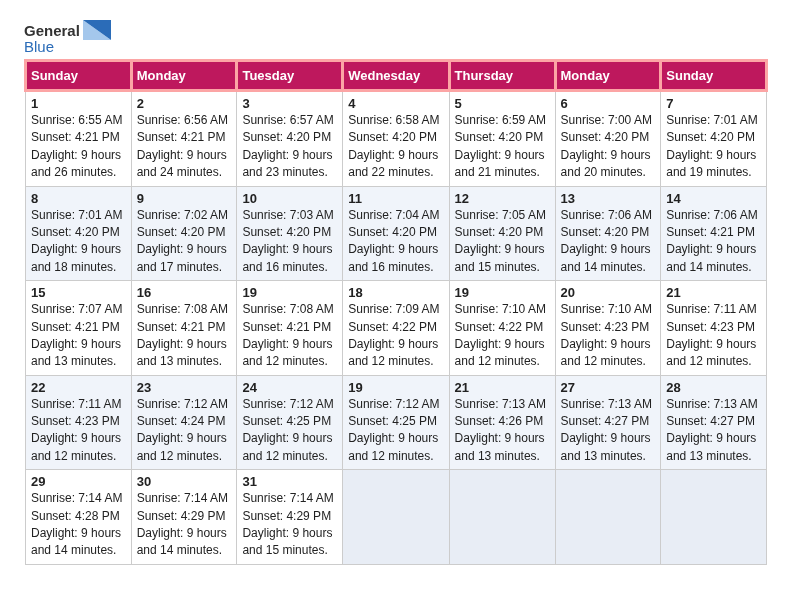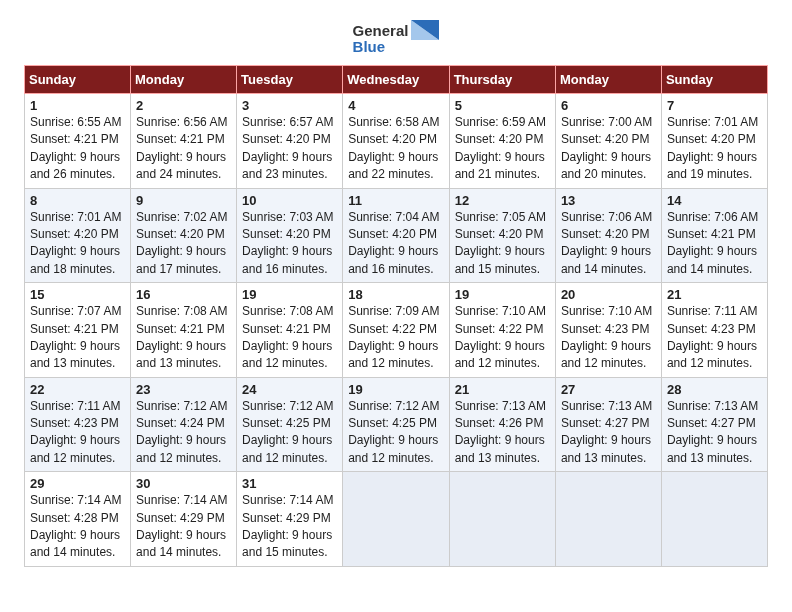--- a/index.html
+++ b/index.html
@@ -5,23 +5,23 @@
     * { box-sizing: border-box; margin: 0; padding: 0; }
     body {
       font-family: Arial, sans-serif;
       background: #fff;
       width: 792px;
       min-height: 612px;
       padding: 20px 24px 20px 24px;
     }
     .header {
       display: flex;
-      justify-content: center;
+      justify-content: flex-start;
       align-items: flex-start;
-      margin-bottom: 10px;
+      margin-bottom: 4px;
     }
     .logo {
       display: flex;
       align-items: center;
       gap: 4px;
     }
     .title-block {
       text-align: right;
     }
     .title-block h1 {
@@ -34,27 +34,27 @@
       font-size: 16px;
       font-weight: normal;
       color: #555;
     }
     .calendar {
       width: 100%;
       border-collapse: collapse;
       border: 1px solid #ccc;
     }
     .calendar th {
-      background: #7f1d1d;
+      background: #be185d;
       color: #fff;
       font-size: 13px;
       font-weight: bold;
       padding: 6px 4px;
       text-align: left;
-      border: 1px solid #fca5a5;
+      border: 3px solid #fca5a5;
     }
     .calendar td {
       vertical-align: top;
       border: 1px solid #ccc;
       padding: 4px 5px 4px 5px;
       width: 107px;
       min-height: 80px;
       font-size: 10px;
       color: #222;
       background: #fff;
@@ -86,21 +86,21 @@
 <div class="header">
   <div class="logo">
   <div style="display:flex;flex-direction:column;align-items:flex-start;">
     <div style="display:flex;align-items:center;">
       <span style="font-size:15px;font-weight:bold;color:#333;">General</span>
       <svg width="28" height="20" viewBox="0 0 28 20" style="margin-left:3px;">
         <polygon points="0,0 28,0 28,20" fill="#2b6cb8"></polygon>
         <polygon points="0,0 28,20 0,20" fill="#4a90d9" opacity="0.5"></polygon>
       </svg>
     </div>
-    <span style="font-size:15px;font-weight:bold;color:#2b6cb8;margin-top:-2px;">Blue</span>
+    <span style="font-size:15px;font-weight:normal;color:#2b6cb8;margin-top:-2px;">Blue</span>
   </div>
 </div>
   <div class="title-block">
     <h1></h1>
     <h2></h2>
   </div>
 </div>
 
 <table class="calendar">
   <thead>

